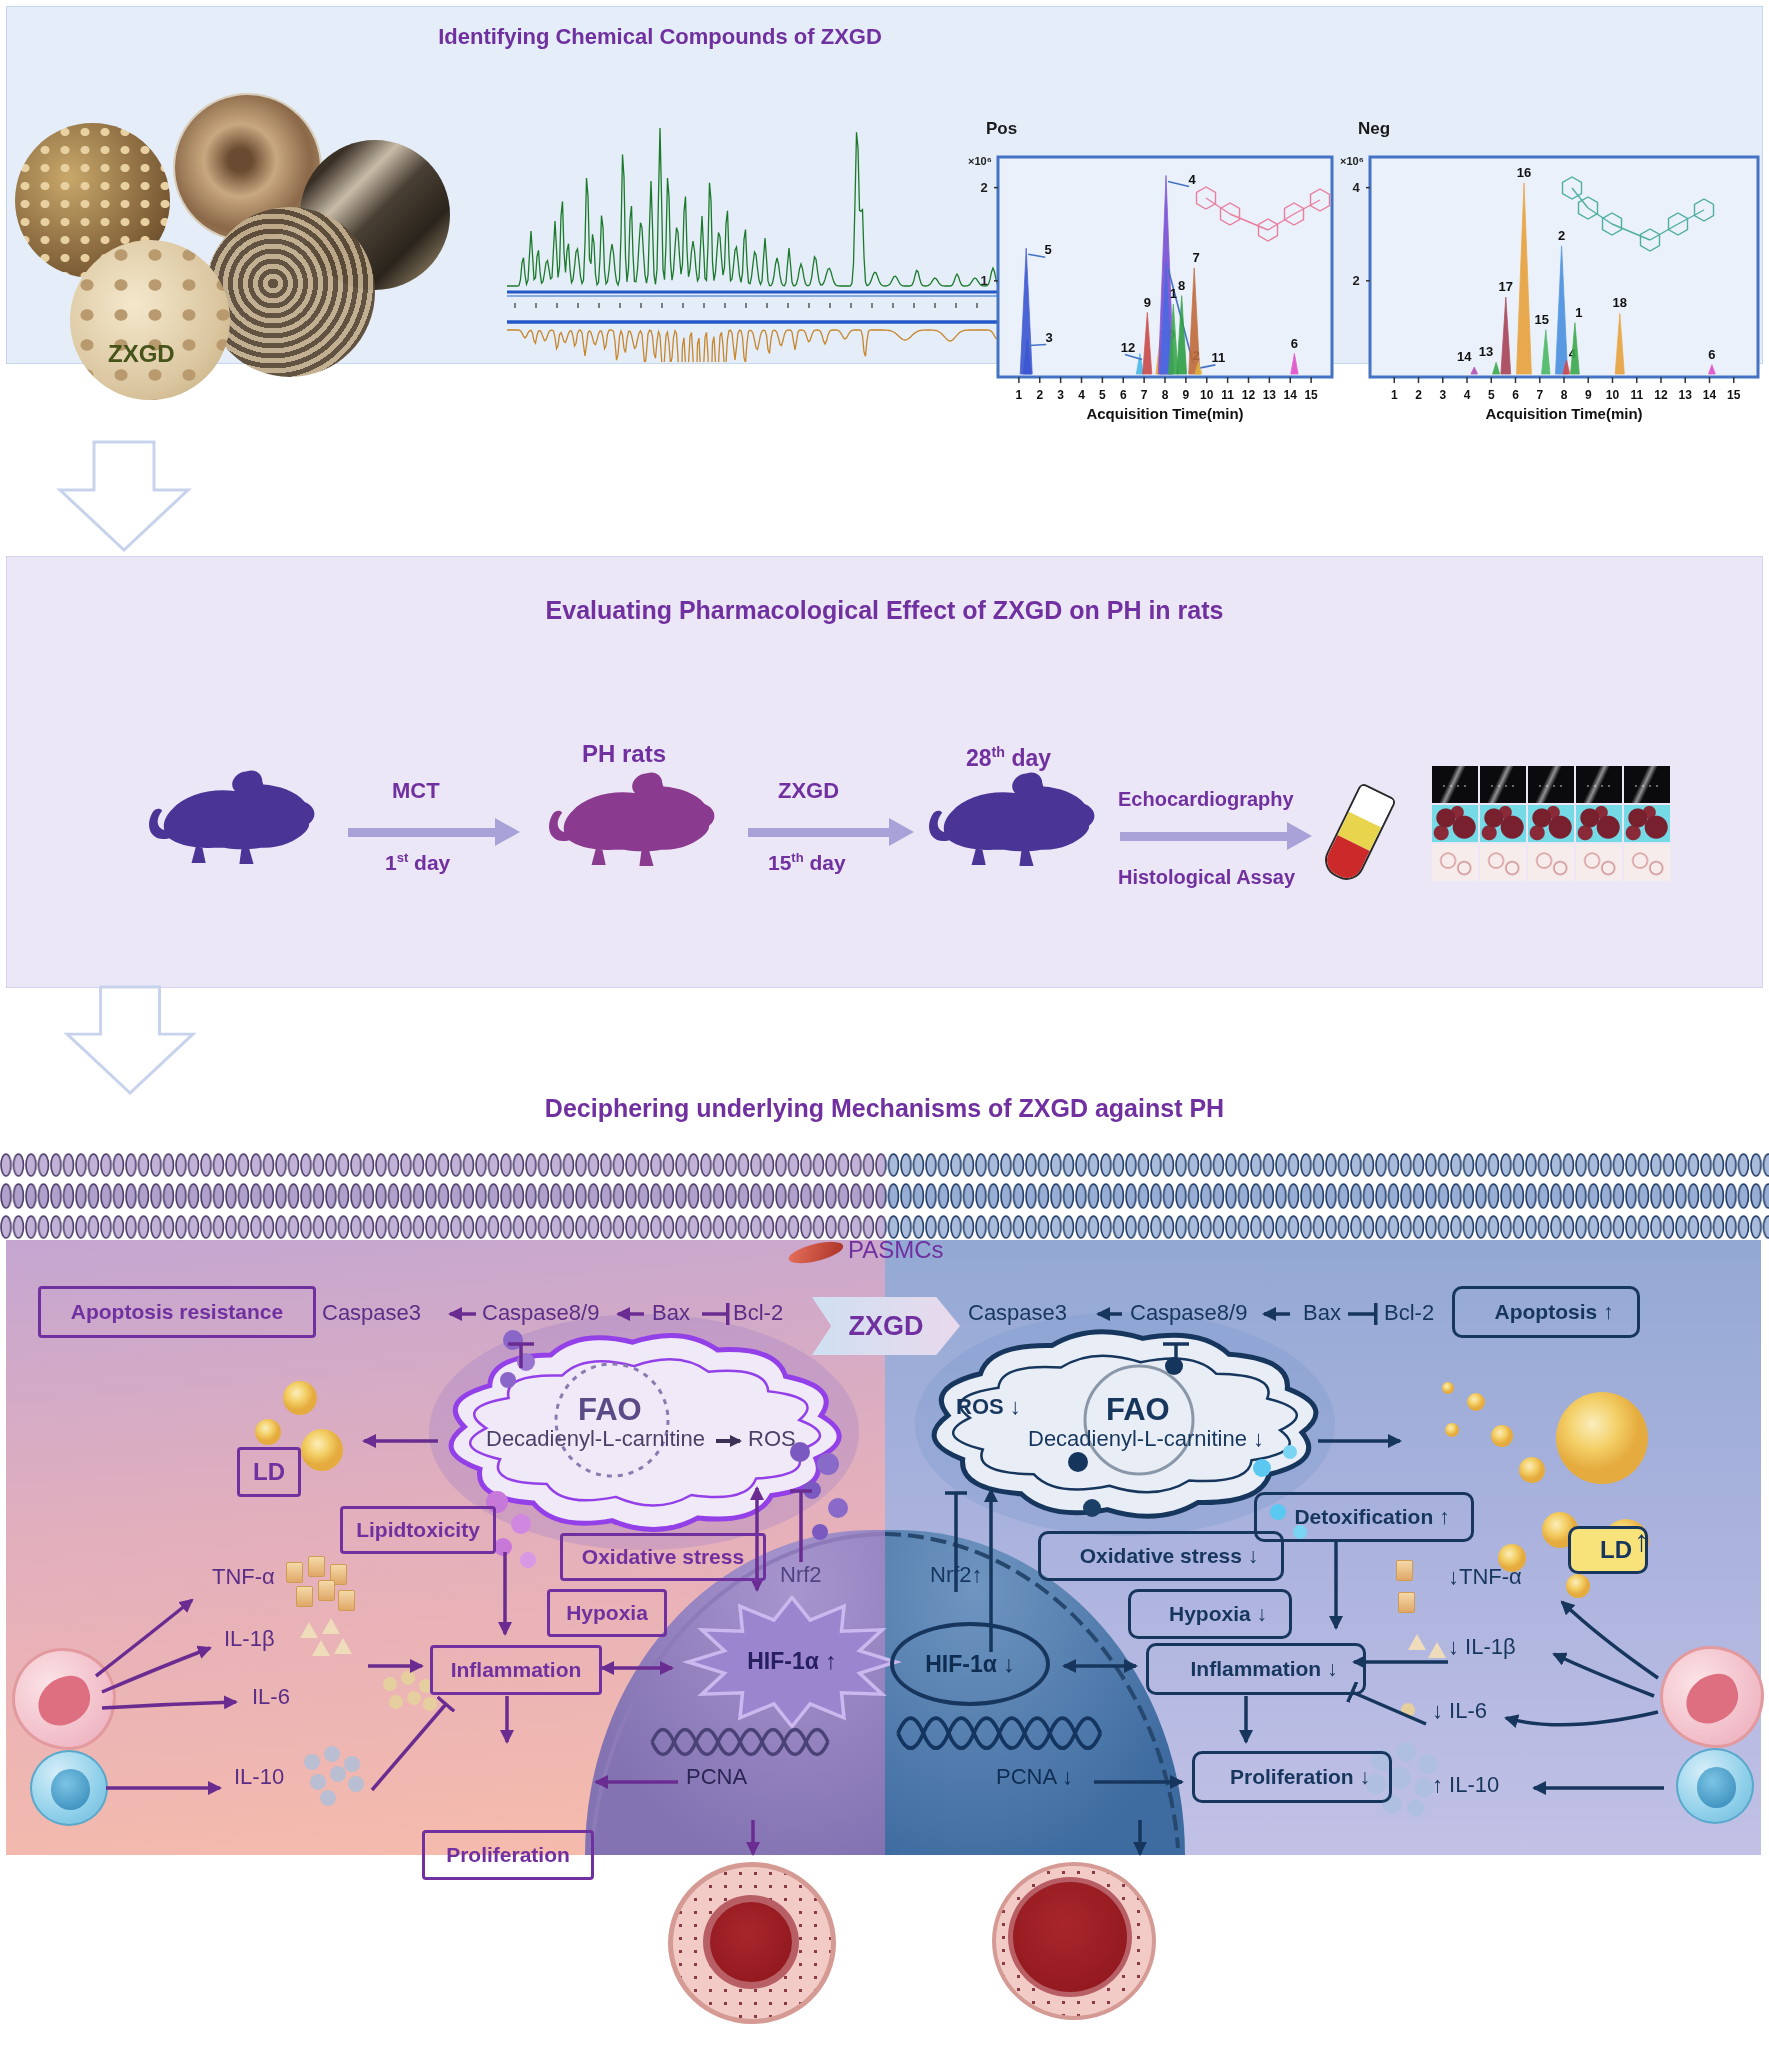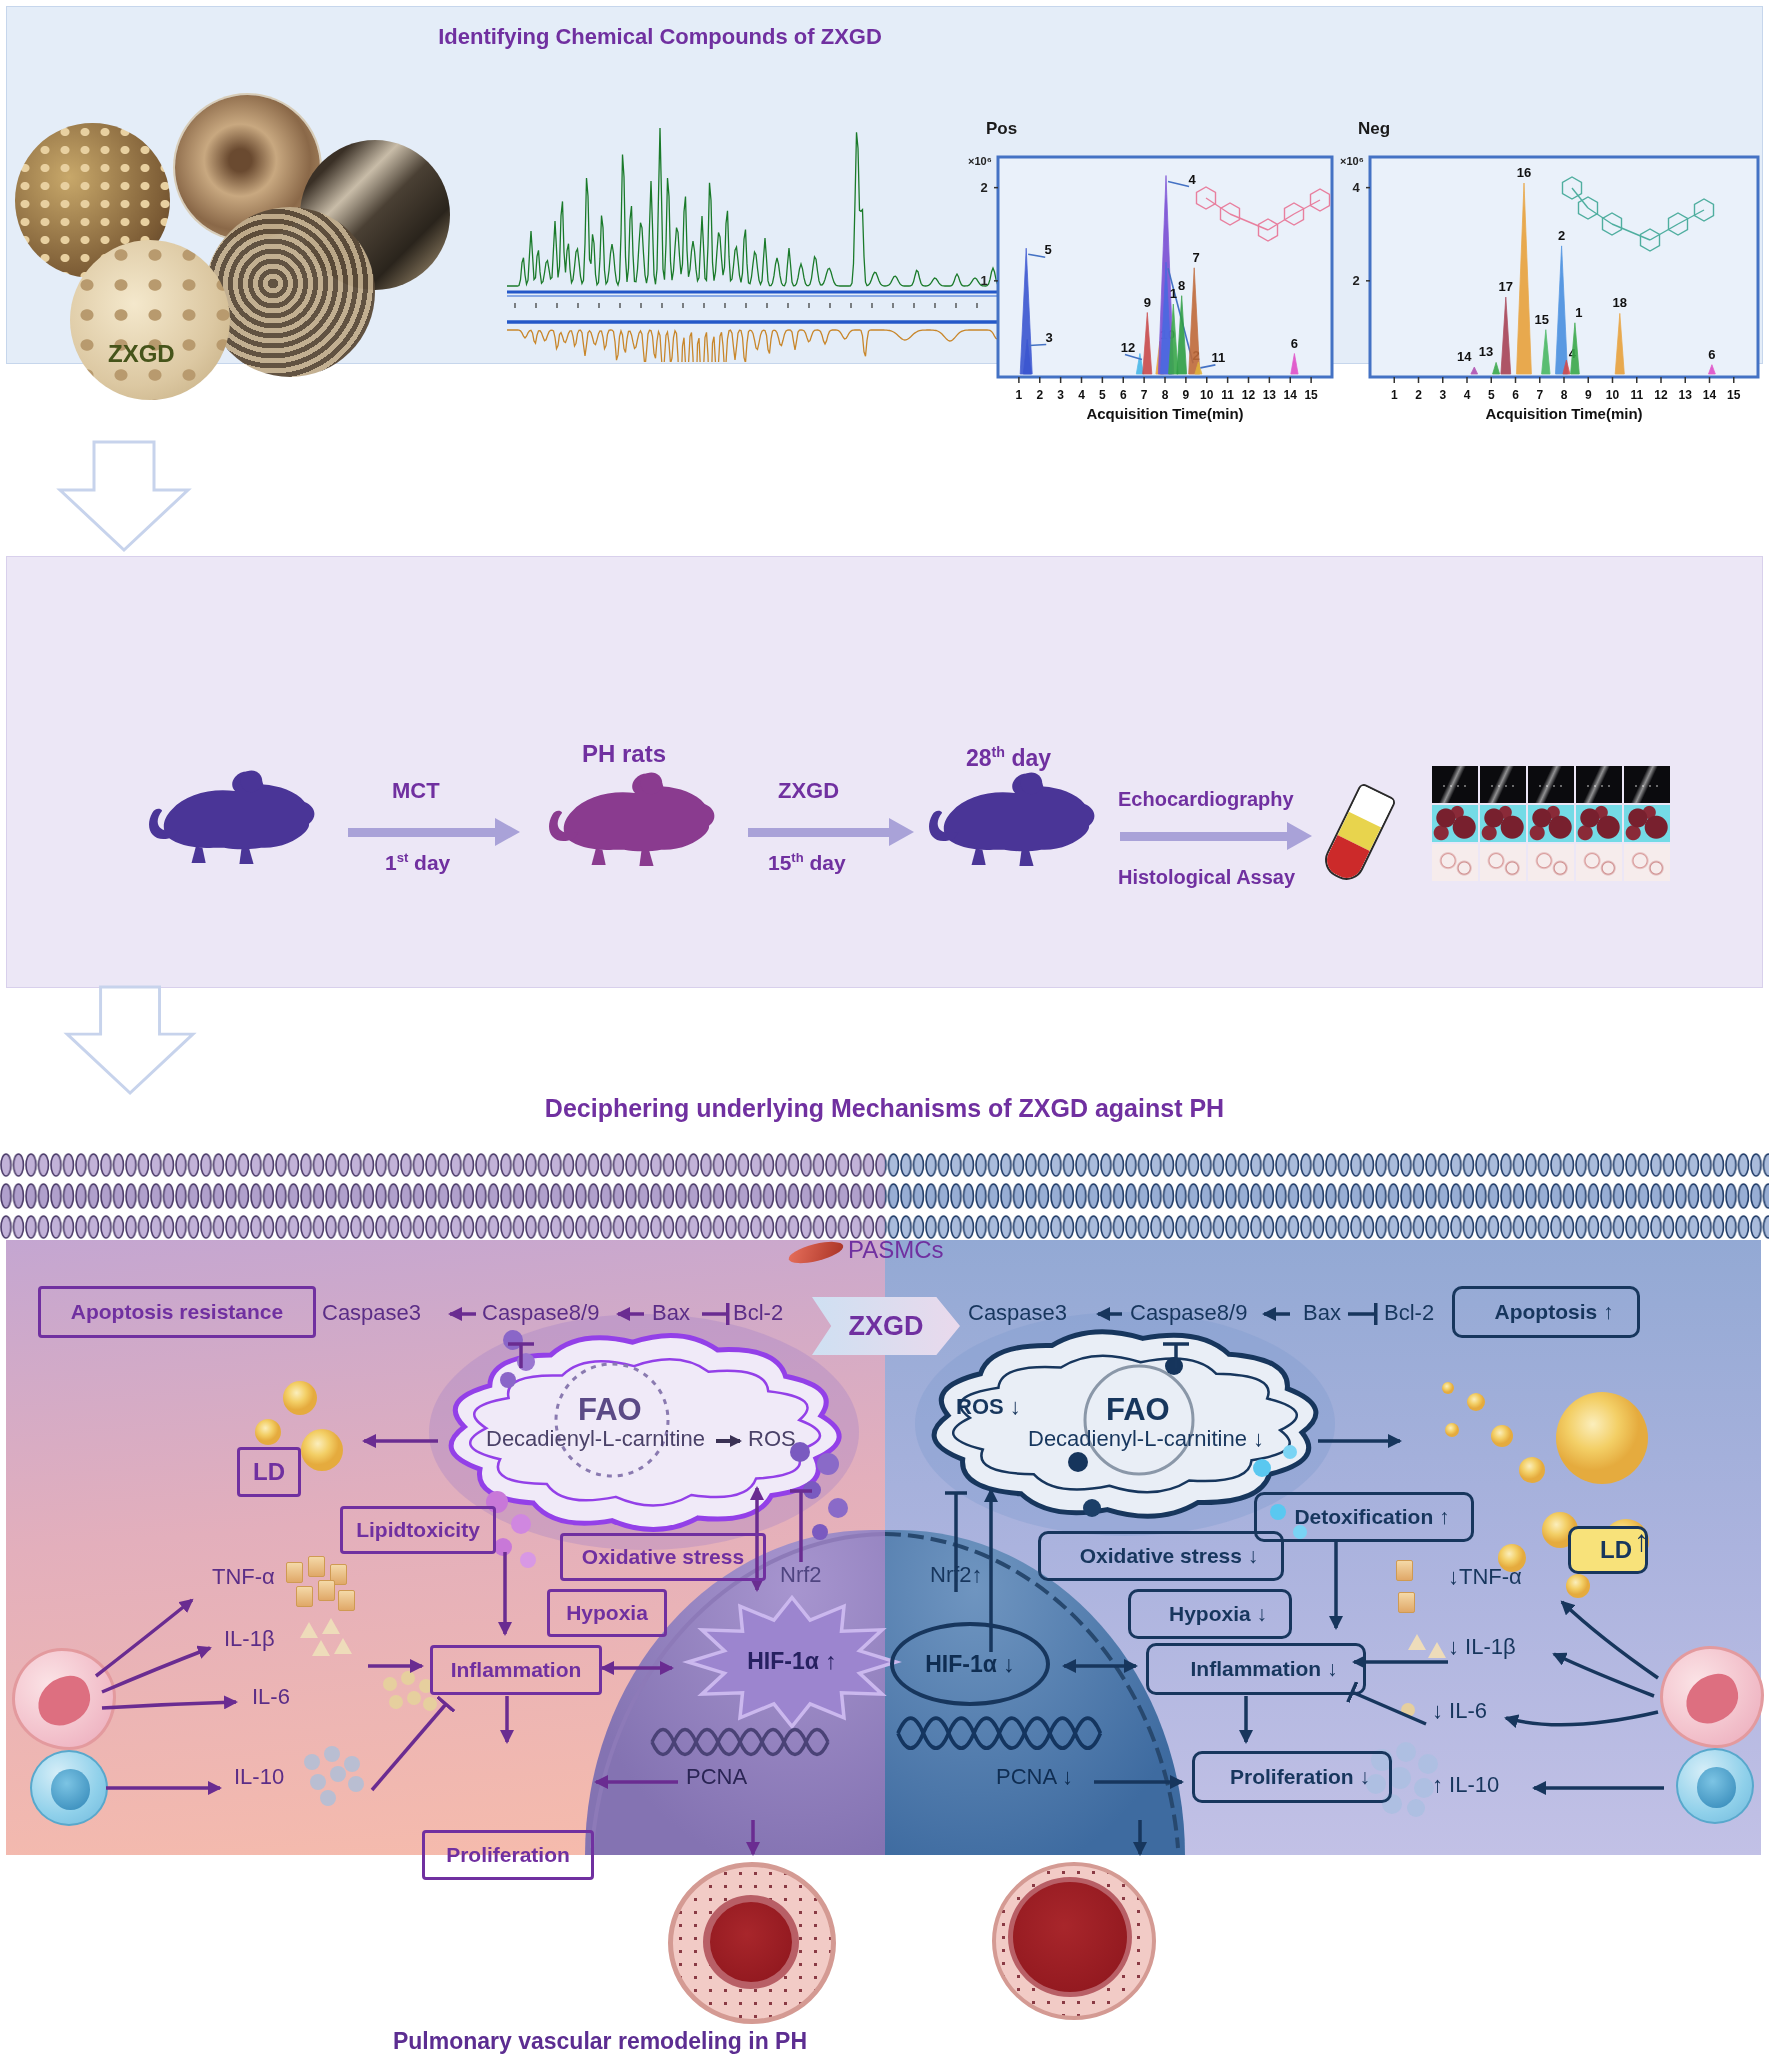--- a/index.html
+++ b/index.html
@@ -273,20 +273,21 @@
         <polygon points="373.5,92.5 373.5,103.5 364.0,109.0 354.5,103.5 354.5,92.5 364.0,87.0"></polygon>
         <polygon points="241.5,70.5 241.5,81.5 232.0,87.0 222.5,81.5 222.5,70.5 232.0,65.0"></polygon>
       </g>
     </svg>
 
   <svg class="abs" style="left:52px;top:440px;" width="150" height="114" viewBox="0 0 150 114">
     <path class="gaparrow" d="M42,2 H102 V50 H136 L72,110 L8,50 H42 Z"></path>
   </svg>
 
   <div class="abs panel2"></div>
+  <div class="abs ctr ptitle" style="left:0;top:596px;width:1769px;font-size:25px;">Evaluating Pharmacological Effect of ZXGD on PH  in rats</div>
 
   <svg width="0" height="0" style="position:absolute">
       <defs>
     <symbol id="ratsym" viewBox="0 0 170 100">
       <path fill="currentColor" d="M148,58 C156,52 154,42 144,38 C136,28 120,23 106,22 C103,10 88,6 80,15 C76,20 77,25 80,28 C58,25 34,31 22,45 C12,55 12,67 22,73 C32,79 48,81 60,80 L70,80 C80,82 94,82 104,80 C120,81 136,74 144,66 C148,62 148,60 148,58 Z"></path>
       <circle fill="currentColor" cx="95" cy="19" r="10"></circle>
       <path fill="currentColor" d="M44,79 L40,94 L53,94 L50,80 Z"></path>
       <path fill="currentColor" d="M86,80 L84,95 L97,95 L93,81 Z"></path>
       <path fill="currentColor" d="M24,70 C4,78 -4,62 4,48 C6,44 11,43 13,46 C5,56 8,68 28,64 Z"></path>
     </symbol>
@@ -617,15 +618,14 @@
   <div class="blbl" style="left:1432px;top:1772px;">↑ IL-10</div>
   <div class="bbox" style="left:1568px;top:1526px;width:58px;height:42px;background:#f8e27a;font-size:24px;">LD</div>
   <div class="blbl" style="left:1634px;top:1524px;font-size:30px;font-weight:bold;">↑</div>
 
   <div class="vessel" style="left:668px;top:1862px;width:158px;height:152px;">
     <div class="lumen" style="left:30px;top:28px;width:82px;height:80px;"></div>
   </div>
   <div class="vessel" style="left:992px;top:1862px;width:156px;height:150px;border-width:4px;">
     <div class="lumen" style="left:12px;top:11px;width:114px;height:110px;border-width:5px;"></div>
   </div>
-  <div class="footerlbl" style="left:290px;top:2028px;width:620px;color:#5c2d91;">Pulmonary vascular remodeling in PH</div>
 
 </div>
 
 </body></html>

